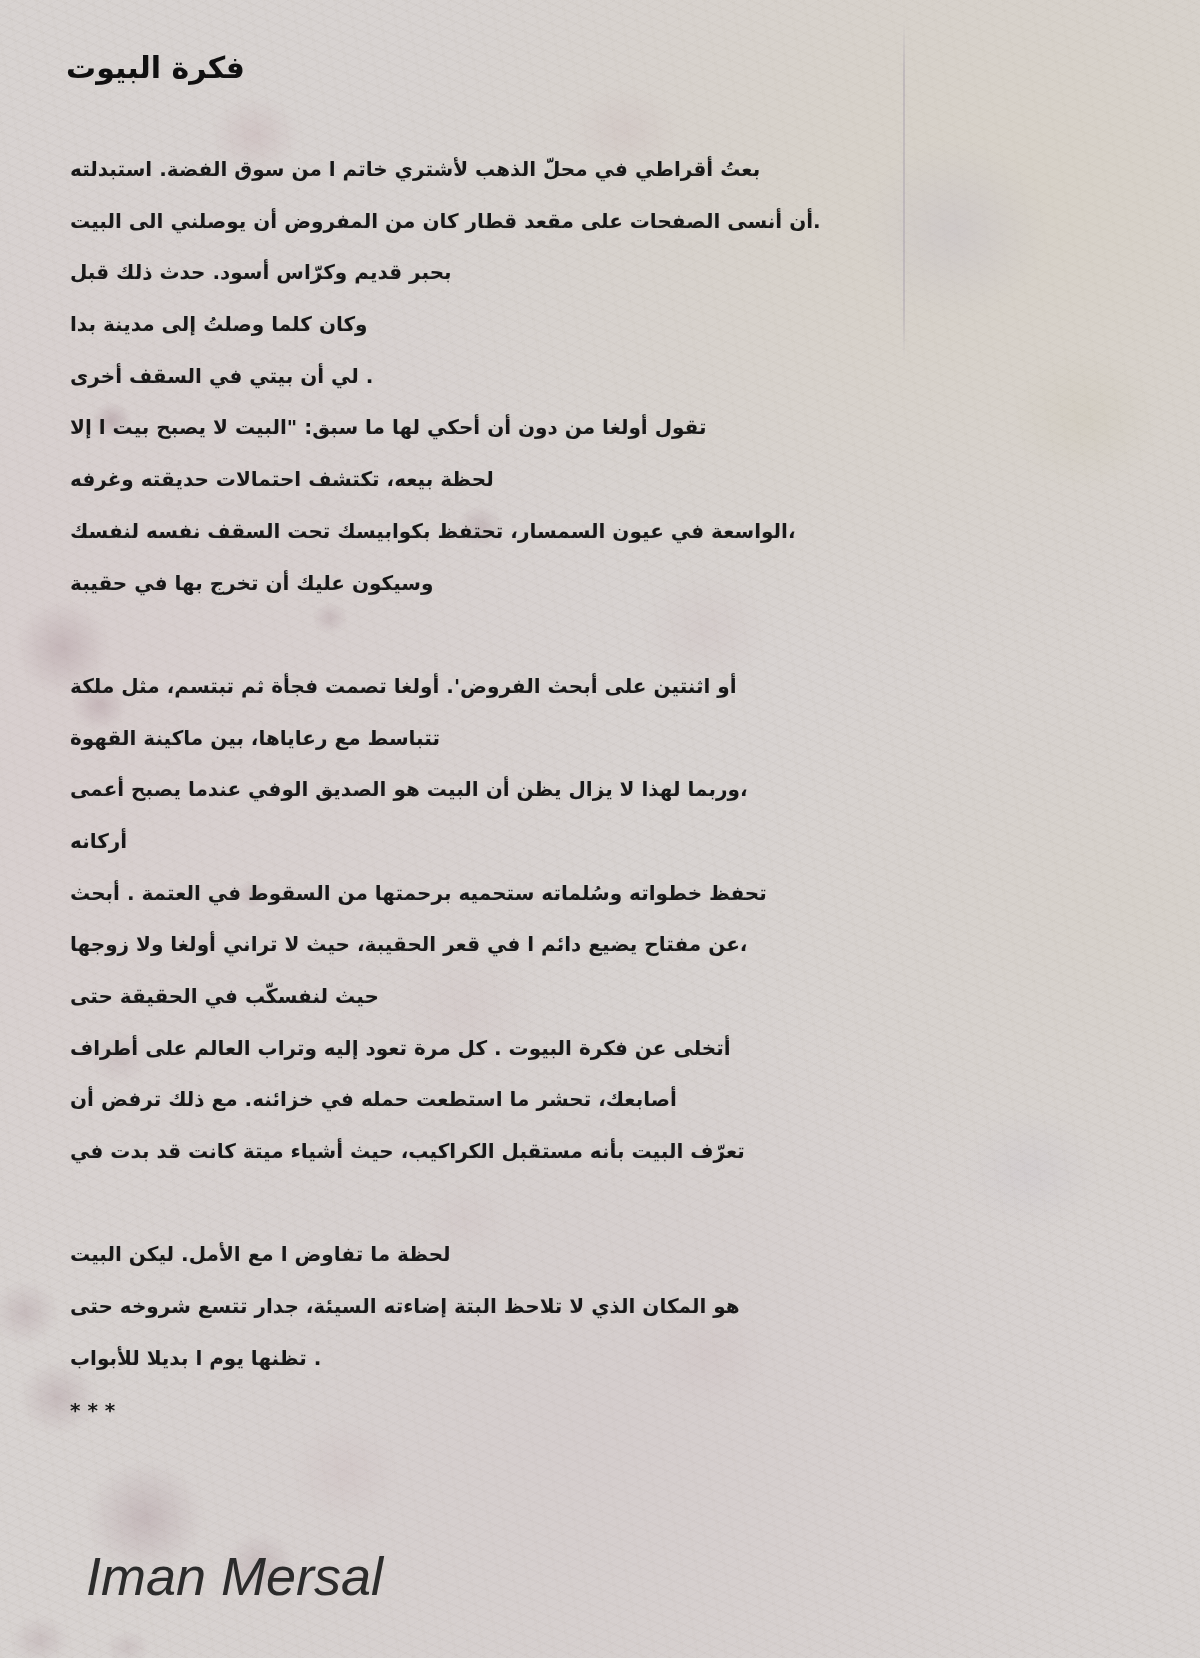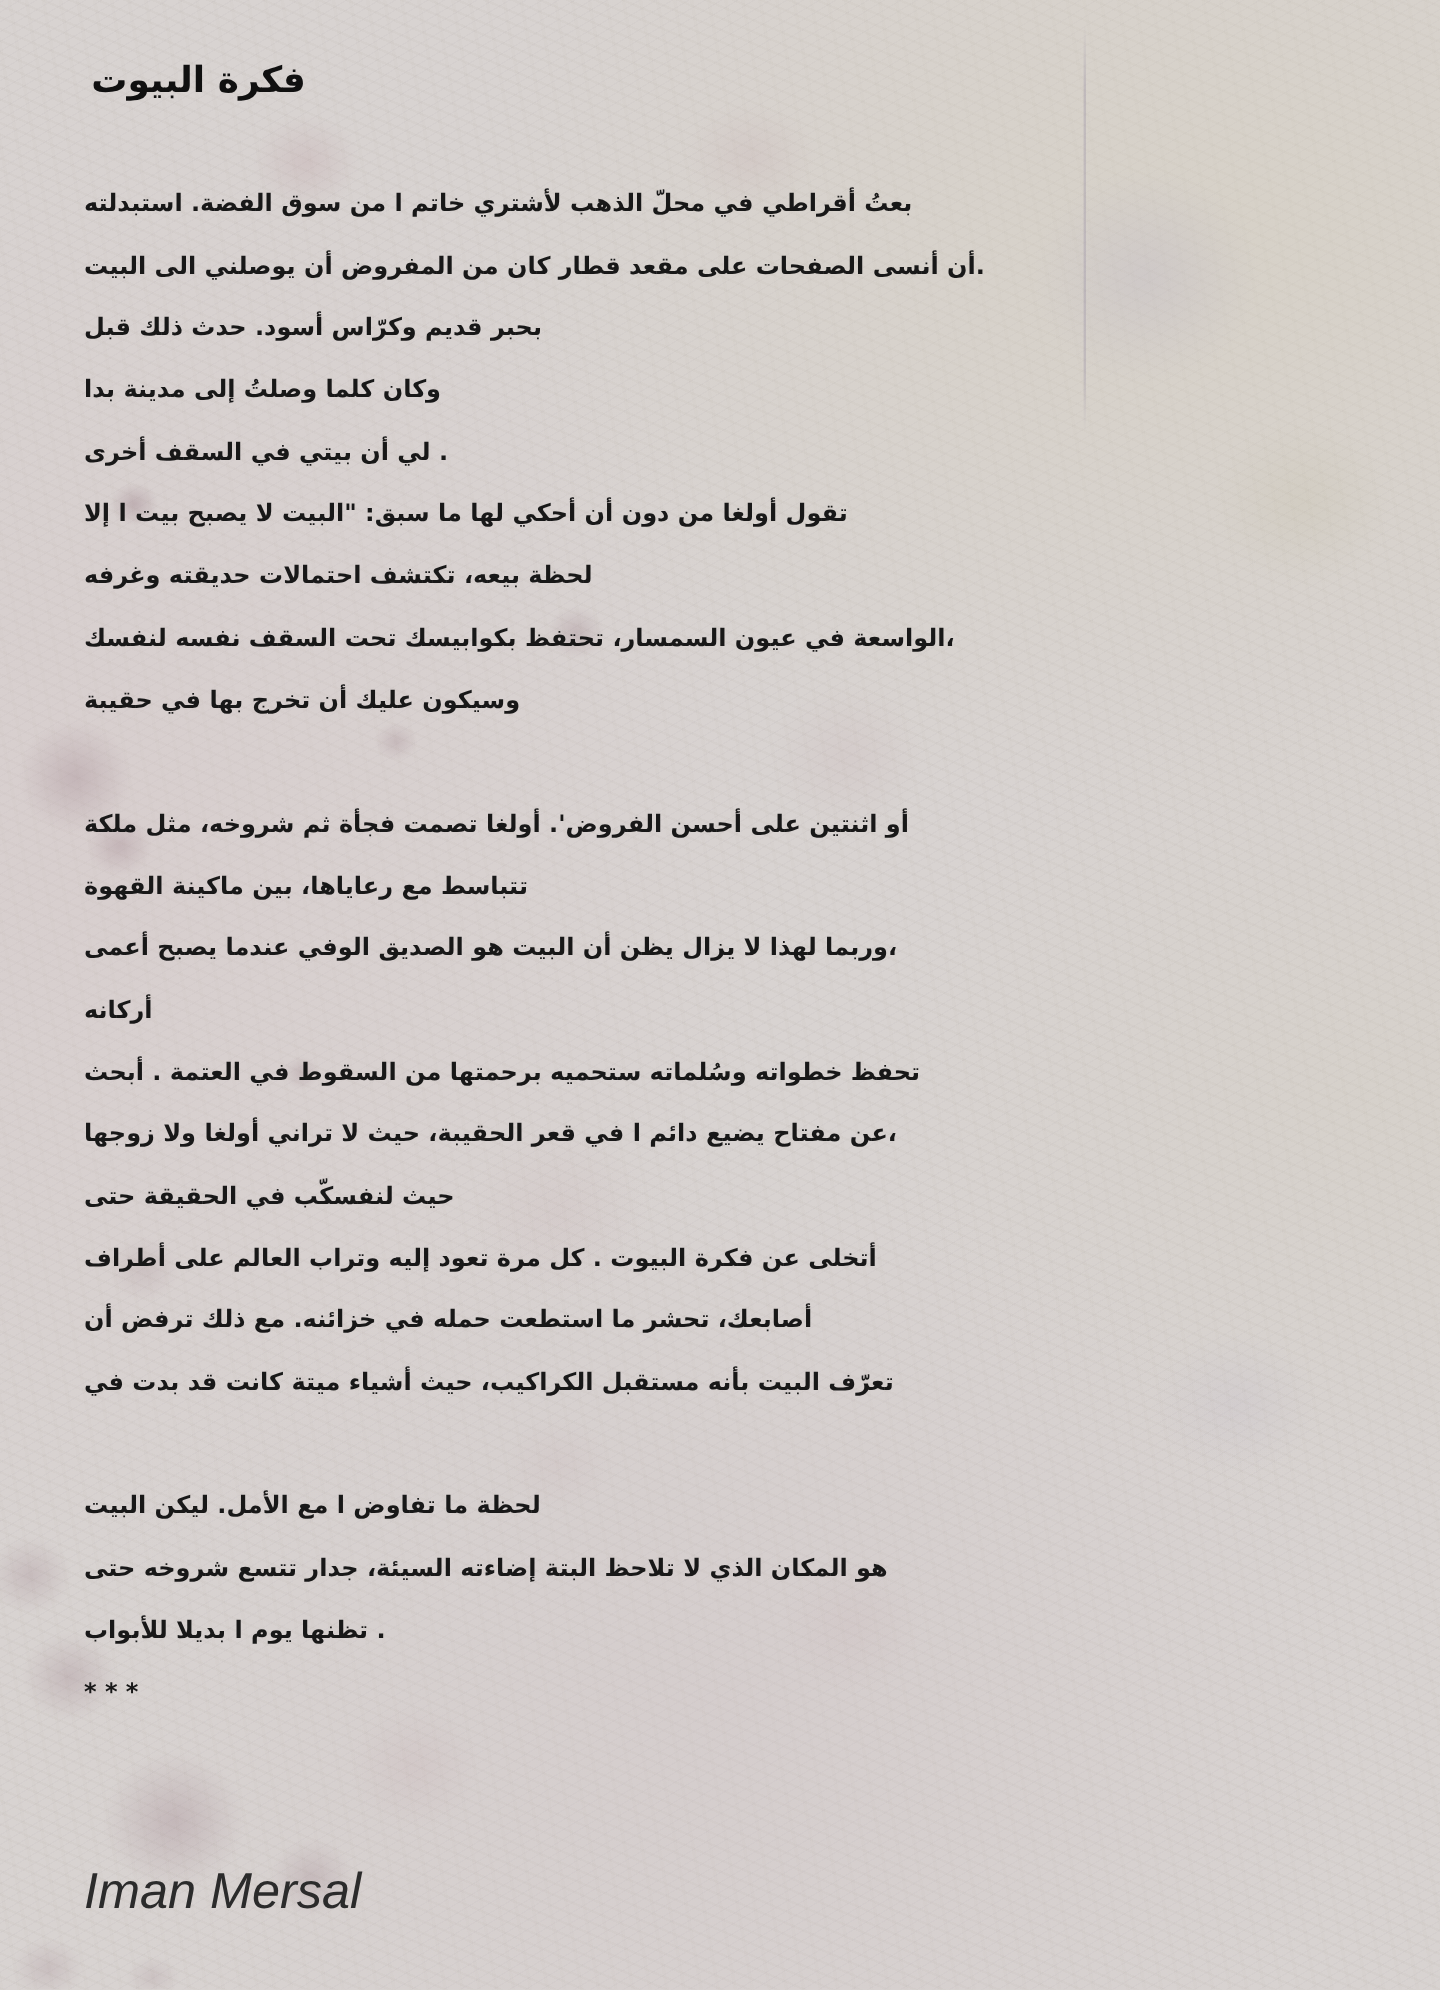--- a/index.html
+++ b/index.html
@@ -10,38 +10,38 @@
       radial-gradient(900px 700px at 85% 12%, rgba(212,206,184,0.38), rgba(212,206,184,0) 70%),
       radial-gradient(800px 900px at 8% 42%, rgba(215,197,200,0.32), rgba(215,197,200,0) 70%),
       radial-gradient(760px 640px at 50% 86%, rgba(203,189,193,0.28), rgba(203,189,193,0) 72%),
       radial-gradient(600px 500px at 95% 55%, rgba(206,201,180,0.22), rgba(206,201,180,0) 70%),
       repeating-linear-gradient(23deg, rgba(140,130,110,0.045) 0 2px, rgba(0,0,0,0) 2px 9px),
       repeating-linear-gradient(-31deg, rgba(120,110,130,0.04) 0 1px, rgba(0,0,0,0) 1px 7px),
       repeating-linear-gradient(80deg, rgba(160,150,130,0.03) 0 3px, rgba(0,0,0,0) 3px 14px);
     font-family:"DejaVu Sans", sans-serif;
   }
   .page-title{
-    position:absolute;left:76px;top:50px;
+    position:absolute;left:66px;top:50px;
     font-size:30px;font-weight:bold;color:#101010;
     direction:ltr;text-align:left;white-space:nowrap;
   }
   .poem{
     position:absolute;left:70px;top:144px;right:20px;
     color:#181818;
   }
   .poem-line{
     height:51.7px;line-height:51.7px;
     font-size:20px;font-weight:bold;
     direction:ltr;            
     text-align:left;white-space:nowrap;
   }
   .author{
-    position:absolute;left:70px;top:1550px;
+    position:absolute;left:86px;top:1550px;
     font-family:"Liberation Sans", sans-serif;
-    font-style:italic;font-size:42px;line-height:52px;color:#2b2b2b;
+    font-style:italic;font-size:54px;line-height:52px;color:#2b2b2b;
     white-space:nowrap;
   }
   .stain{position:absolute;border-radius:50%;pointer-events:none;}
   .s-mauve{background:radial-gradient(closest-side,rgba(150,122,132,0.38),rgba(150,122,132,0));}
   .s-pink{background:radial-gradient(closest-side,rgba(185,155,160,0.28),rgba(185,155,160,0));}
   .s-lav{background:radial-gradient(closest-side,rgba(175,168,195,0.30),rgba(175,168,195,0));}
   .s-olive{background:radial-gradient(closest-side,rgba(180,175,140,0.25),rgba(180,175,140,0));}
   .seam{position:absolute;left:903px;top:20px;width:2px;height:340px;
     background:linear-gradient(rgba(130,120,150,0) ,rgba(130,120,150,0.25) 15%,rgba(130,120,150,0.25) 85%,rgba(130,120,150,0));
     pointer-events:none;}
@@ -81,21 +81,21 @@
       <div class="poem-line">بعتُ أقراطي في محلّ الذهب لأشتري خاتم ا من سوق الفضة. استبدلته</div>
       <div class="poem-line">أن أنسى الصفحات على مقعد قطار كان من المفروض أن يوصلني الى البيت.</div>
       <div class="poem-line">بحبر قديم وكرّاس أسود. حدث ذلك قبل</div>
       <div class="poem-line">وكان كلما وصلتُ إلى مدينة بدا</div>
       <div class="poem-line">لي أن بيتي في السقف أخرى .</div>
       <div class="poem-line">تقول أولغا من دون أن أحكي لها ما سبق: "البيت لا يصبح بيت ا إلا</div>
       <div class="poem-line">لحظة بيعه، تكتشف احتمالات حديقته وغرفه</div>
       <div class="poem-line">الواسعة في عيون السمسار، تحتفظ بكوابيسك تحت السقف نفسه لنفسك،</div>
       <div class="poem-line">وسيكون عليك أن تخرج بها في حقيبة</div>
       <div class="poem-line"></div>
-      <div class="poem-line">أو اثنتين على أحسن الفروض'. أولغا تصمت فجأة ثم شروخه، مثل ملكة</div>
+      <div class="poem-line">أو اثنتين على أبحث الفروض'. أولغا تصمت فجأة ثم تبتسم، مثل ملكة</div>
       <div class="poem-line">تتباسط مع رعاياها، بين ماكينة القهوة</div>
       <div class="poem-line">وربما لهذا لا يزال يظن أن البيت هو الصديق الوفي عندما يصبح أعمى،</div>
       <div class="poem-line">أركانه</div>
       <div class="poem-line">تحفظ خطواته وسُلماته ستحميه برحمتها من السقوط في العتمة . أبحث</div>
       <div class="poem-line">عن مفتاح يضيع دائم ا في قعر الحقيبة، حيث لا تراني أولغا ولا زوجها،</div>
       <div class="poem-line">حيث لنفسكّب في الحقيقة حتى</div>
       <div class="poem-line">أتخلى عن فكرة البيوت . كل مرة تعود إليه وتراب العالم على أطراف</div>
       <div class="poem-line">أصابعك، تحشر ما استطعت حمله في خزائنه. مع ذلك ترفض أن</div>
       <div class="poem-line">تعرّف البيت بأنه مستقبل الكراكيب، حيث أشياء ميتة كانت قد بدت في</div>
       <div class="poem-line"></div>

